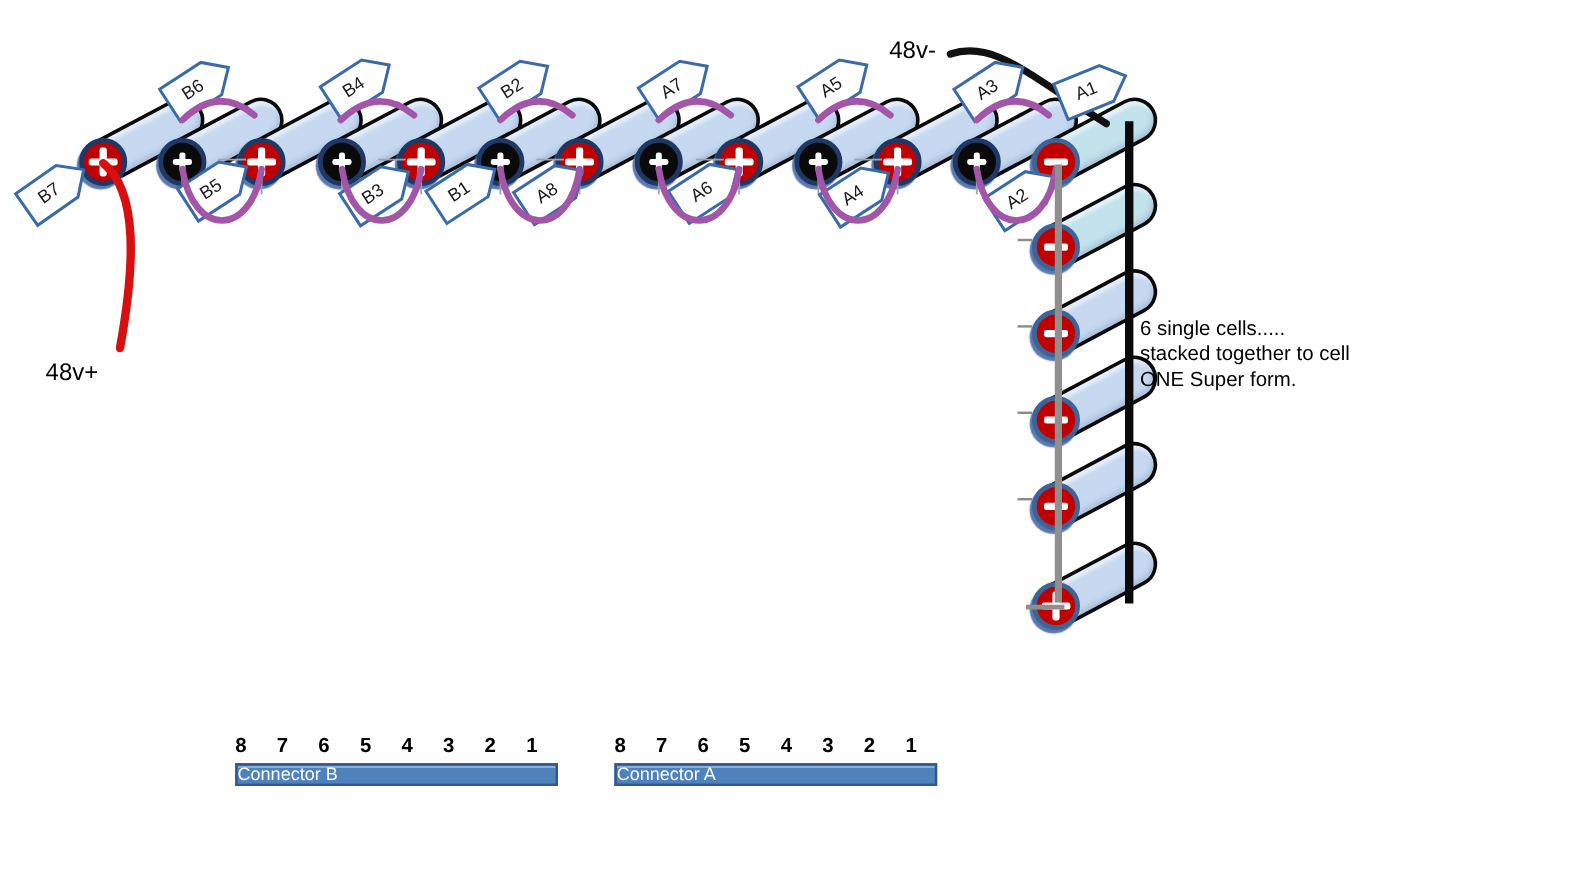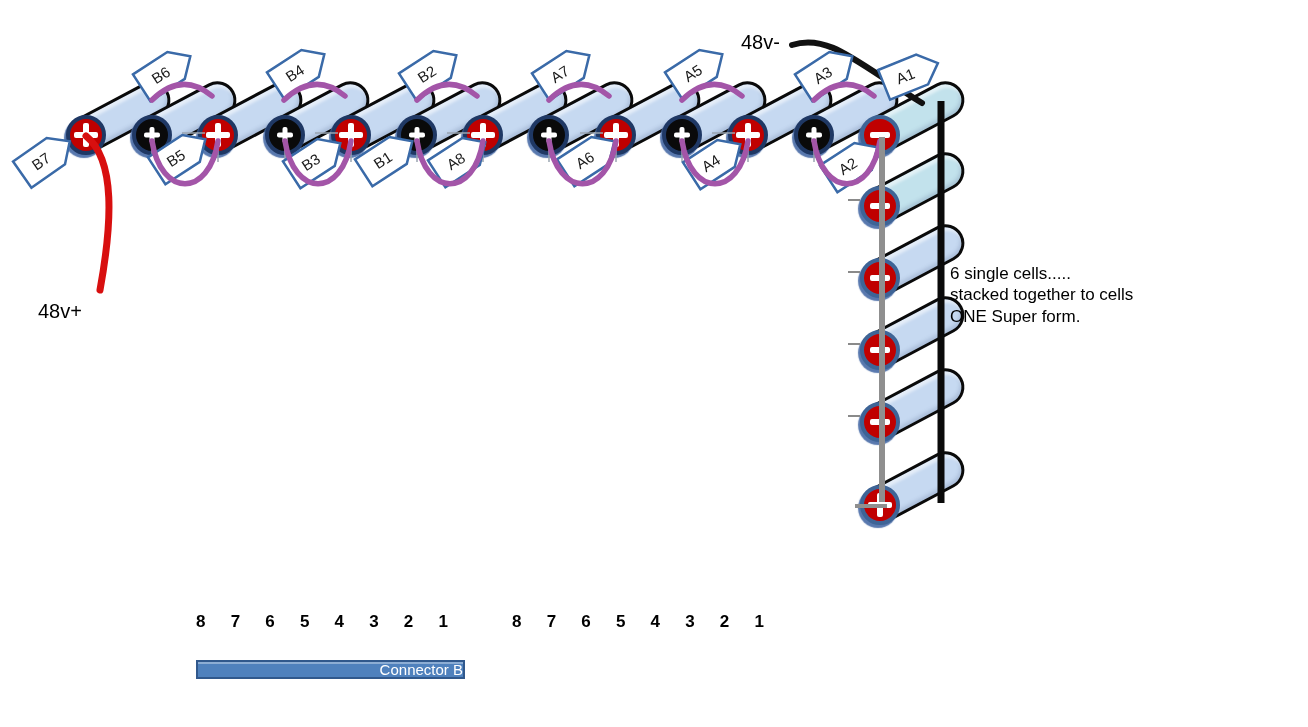--- a/index.html
+++ b/index.html
@@ -47,21 +47,21 @@
     display:flex;justify-content:space-between;align-items:center;
     padding:0 10px 0 2px;box-sizing:border-box;
     font-size:17px;font-weight:bold;color:#000;
   }
   #pins-b{left:194px;}
   #pins-a{left:510px;}
   .connector-bar{
     position:absolute;top:636px;width:269px;height:19px;z-index:60;
     background:#4f81bd;border:2px solid #30588c;box-sizing:border-box;
     box-shadow:inset 0 2px 0 rgba(255,255,255,.35);
-    color:#fff;font-size:15px;text-align:right;line-height:15px;margin-top:24px;
+    color:#fff;font-size:15px;text-align:left;line-height:15px;
   }
   #connector-b{left:196px;}
   #connector-a{left:512px;}
 </style>
 </head>
 <body>
 
 <div class="stage">
 
   <div id="cells-layer">
@@ -292,21 +292,21 @@
       <path d="M 848 344 L 860 344"></path>
         <path d="M 848 416 L 860 416"></path>
     </g>
   </svg>
 
   <div id="label-pos" class="volt-label">48v+</div>
   <div id="label-neg" class="volt-label">48v-</div>
 
   <div class="note">
     <div>6 single cells.....</div>
-    <div>stacked together to cells</div>
+    <div>stacked together to cell</div>
     <div>ONE Super form.</div>
   </div>
 
   <div id="pins-b" class="pin-row">
     <span>8</span>
     <span>7</span>
     <span>6</span>
     <span>5</span>
     <span>4</span>
     <span>3</span>
@@ -318,14 +318,15 @@
   <div id="pins-a" class="pin-row">
     <span>8</span>
     <span>7</span>
     <span>6</span>
     <span>5</span>
     <span>4</span>
     <span>3</span>
     <span>2</span>
     <span>1</span>
   </div>
+  <div id="connector-a" class="connector-bar">Connector A</div>
 
 </div>
 
 </body></html>

